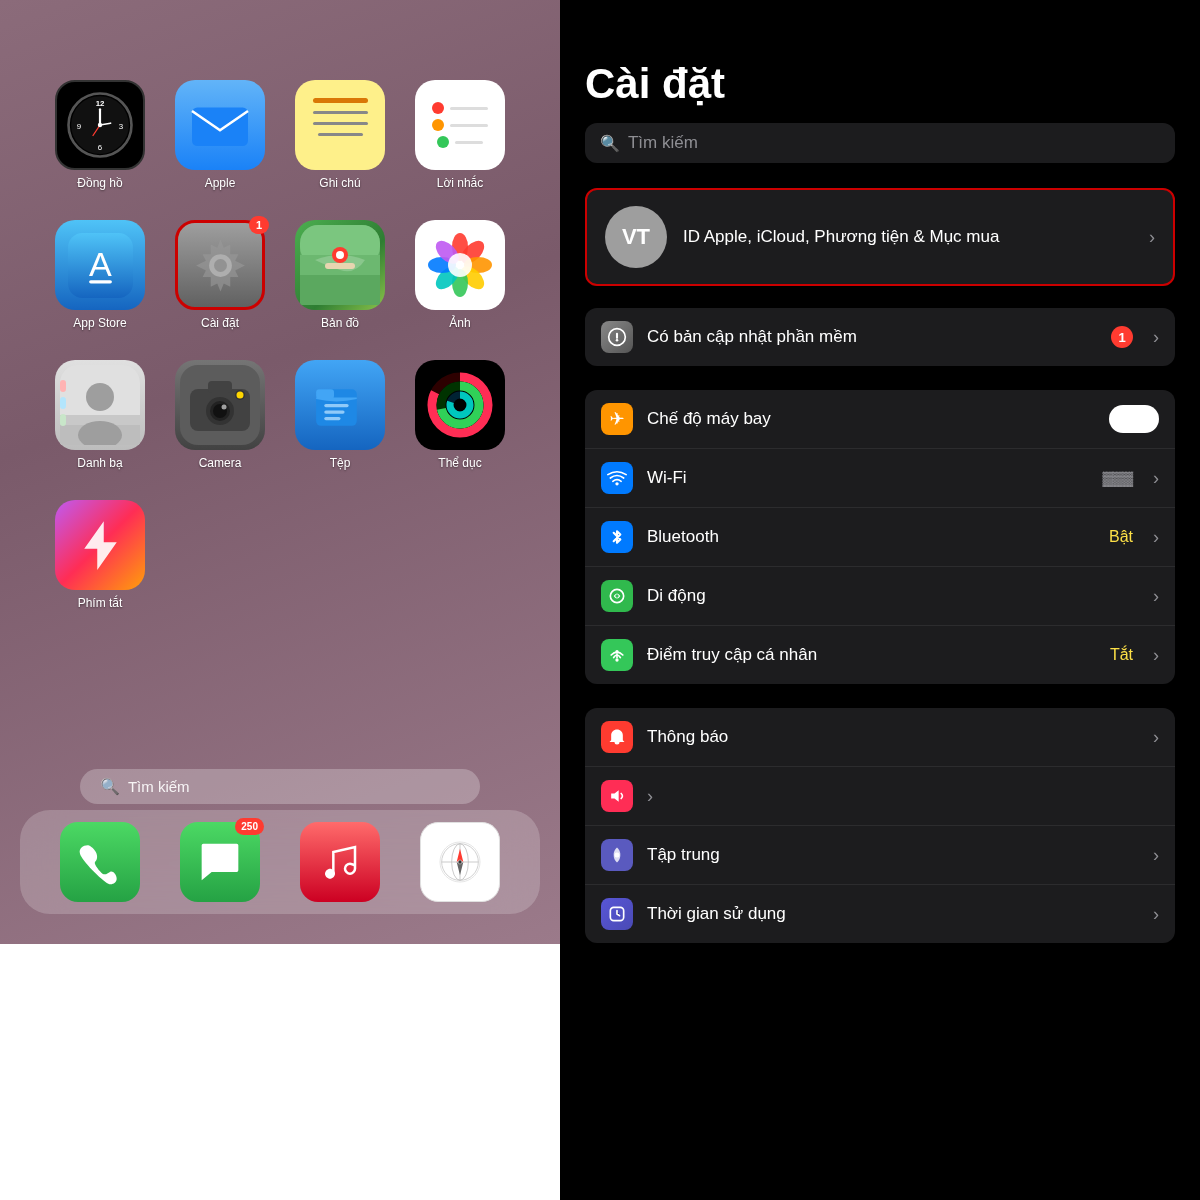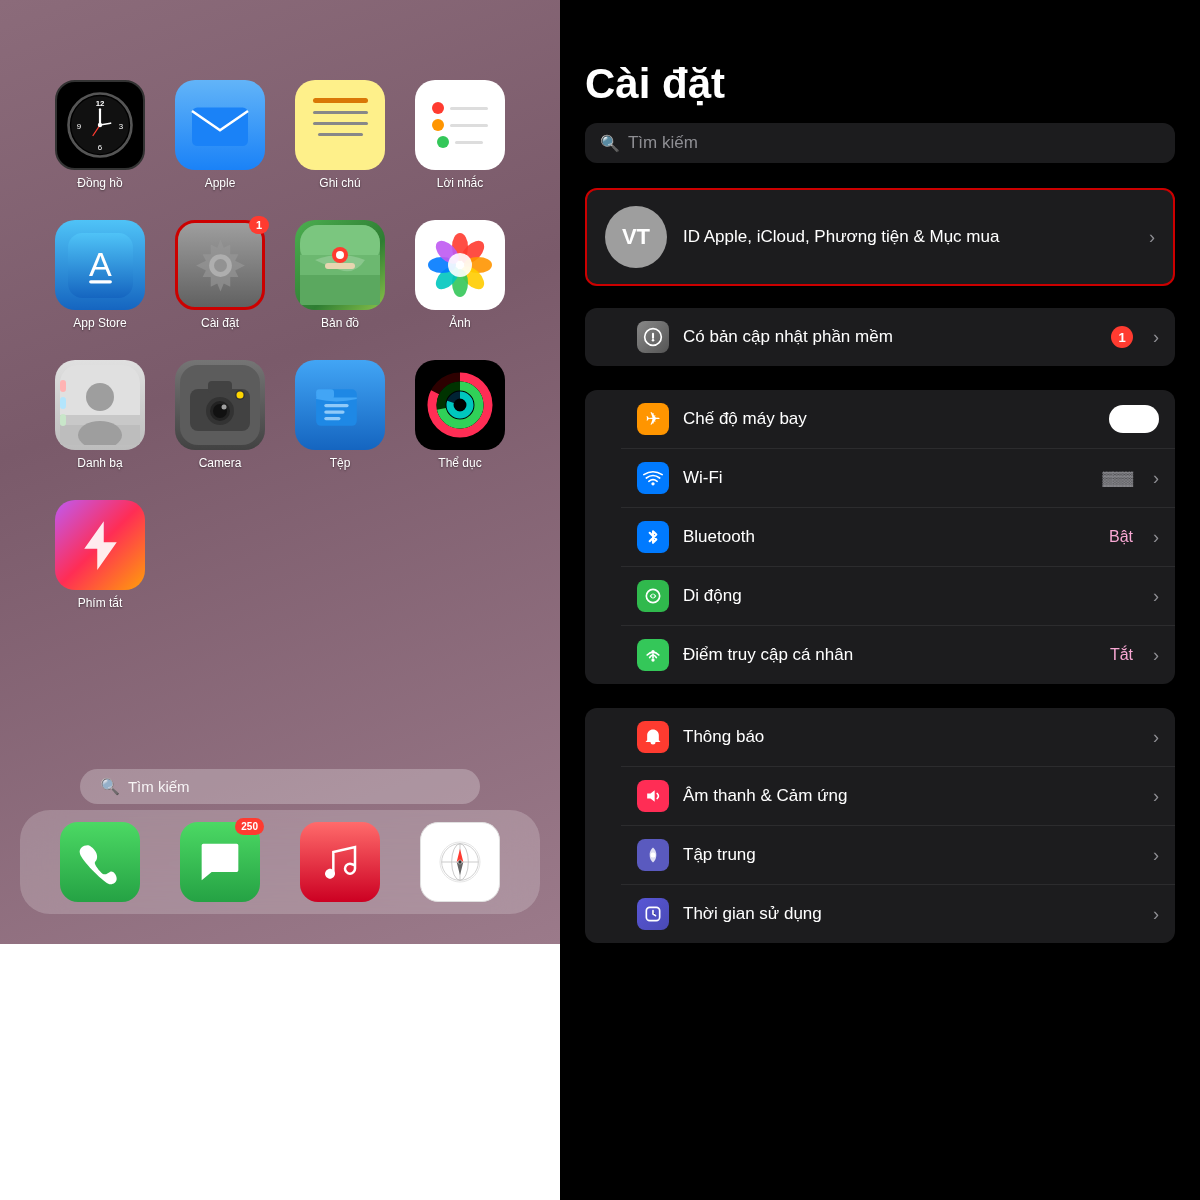--- a/index.html
+++ b/index.html
@@ -231,21 +231,20 @@
     }
 
     .settings-row {
       display: flex;
       align-items: center;
       padding: 13px 16px;
       gap: 14px;
       cursor: pointer;
       border-bottom: 1px solid #2C2C2E;
       position: relative;
-      margin-left: 36px;
     }
 
     .settings-row:last-child {
       border-bottom: none;
     }
 
     .settings-row-icon {
       width: 32px;
       height: 32px;
       border-radius: 8px;
@@ -256,21 +255,21 @@
       font-size: 16px;
     }
 
     .settings-row-label {
       flex: 1;
       color: white;
       font-size: 17px;
     }
 
     .settings-row-value {
-      color: #f9a8d4;
+      color: #fde047;
       font-size: 16px;
       margin-right: 6px;
     }
 
     .update-badge {
       background: #FF3B30;
       color: white;
       font-size: 13px;
       font-weight: bold;
       width: 22px;
@@ -670,21 +669,20 @@
       <span class="chevron">›</span>
     </div>
 
     <div class="settings-row">
       <div class="settings-row-icon bg-red2">
         <svg viewBox="0 0 24 24" width="20" height="20">
           <path d="M5 9 L5 15 L9 15 L14 19 L14 5 L9 9 Z" fill="white"></path>
           <path d="M17 9 Q20 12 17 15" fill="none" stroke="white" stroke-width="2" stroke-linecap="round"></path>
         </svg>
       </div>
-      <span class="settings-row-label">Âm thanh &amp; Cảm ứng</span>
       <span class="chevron">›</span>
     </div>
 
     <div class="settings-row">
       <div class="settings-row-icon bg-indigo">
         <svg viewBox="0 0 24 24" width="20" height="20">
           <path d="M12 3 Q8 6 8 12 Q8 18 12 21 Q16 18 16 12 Q16 6 12 3Z" fill="white" opacity="0.8"></path>
           <circle cx="12" cy="12" r="3" fill="white"></circle>
         </svg>
       </div>

